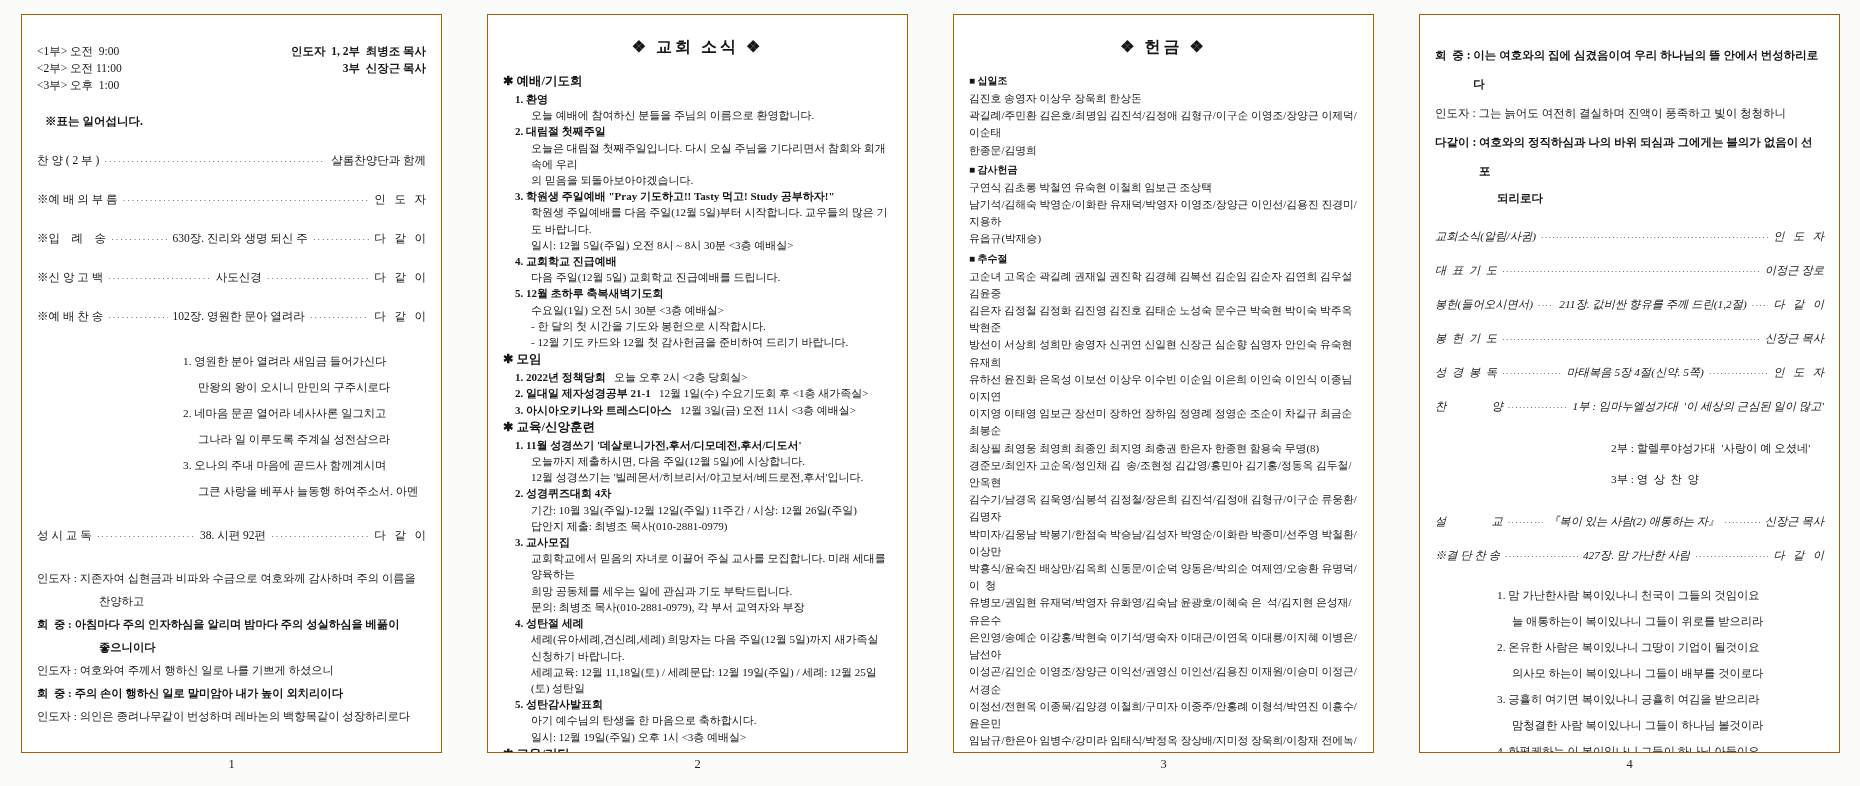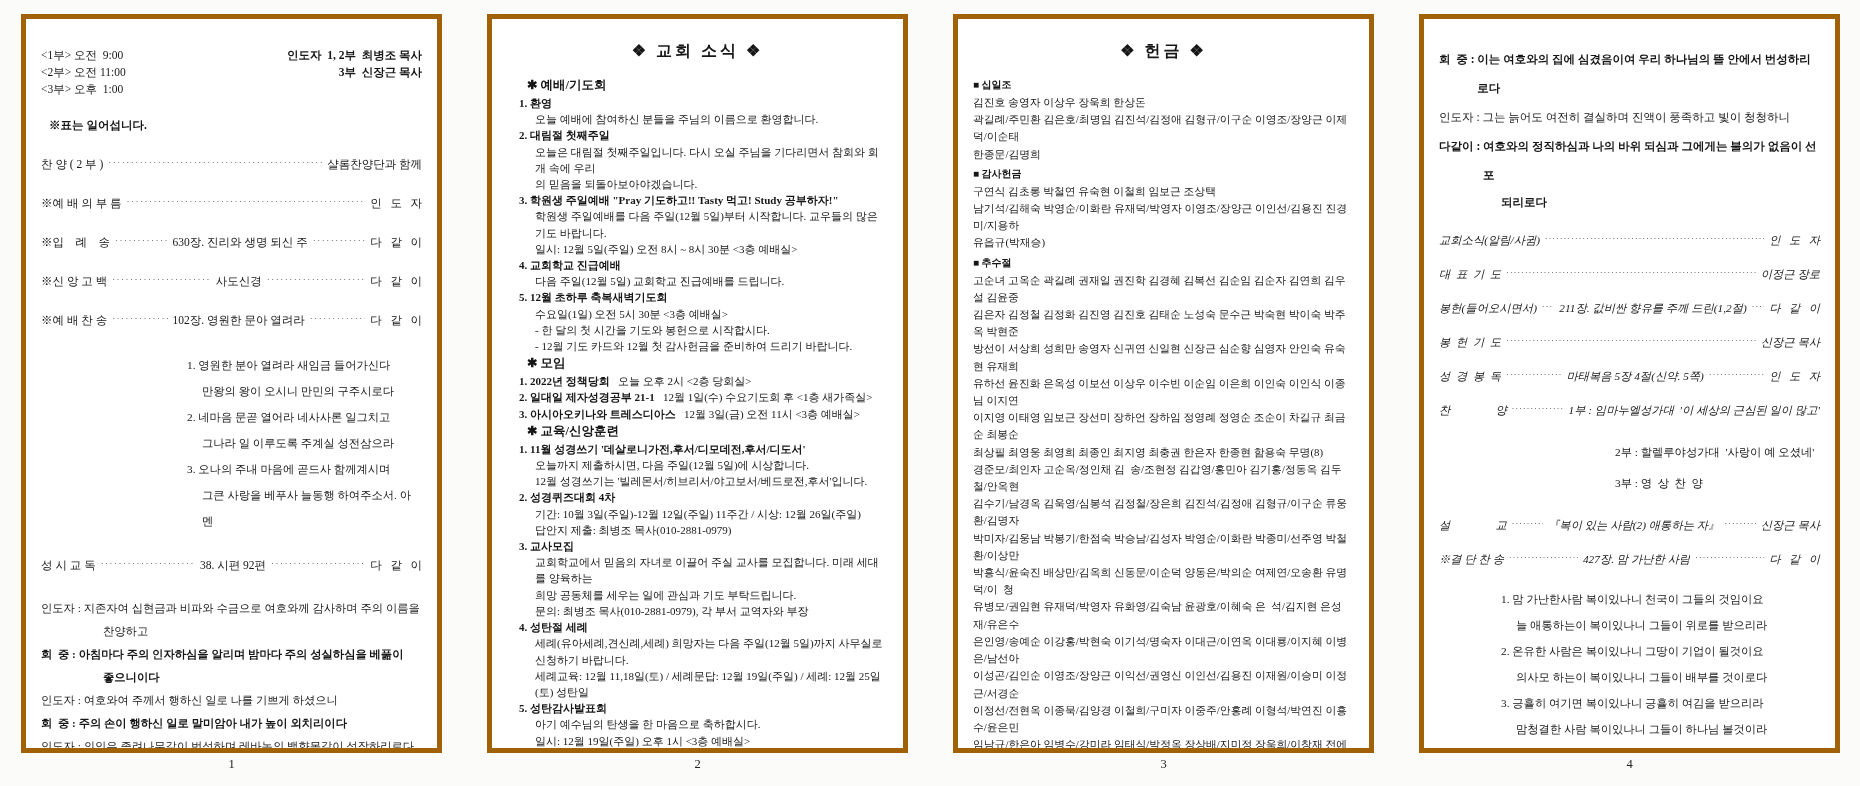--- a/index.html
+++ b/index.html
@@ -6,33 +6,33 @@
   html,body { margin:0; padding:0; }
   body {
     width:1860px; height:786px; overflow:hidden;
     background:#fbfbfa; color:#161616;
     font-family:"Liberation Serif","DejaVu Serif",serif;
   }
   .canvas { width:1860px; height:786px; overflow:hidden; }
   .sheet { display:flex; gap:45px; padding:14px 21px 0 21px; }
   .page { flex:0 0 421px; width:421px; display:flex; flex-direction:column; }
   .page-box {
-    border:5px solid #a16207; height:739px; background:#fff;
+    border:1px solid #a16207; height:739px; background:#fff;
     padding:14px 15px; overflow:hidden;
   }
   .page-num { text-align:center; font-size:12.5px; margin-top:4px; color:#222; }
 
   
   .p1-header { display:flex; justify-content:space-between; align-items:flex-start; margin-top:14px; }
   .p1-times .time-line { font-size:11.5px; line-height:17px; white-space:pre; }
   .p1-leaders { text-align:right; font-weight:bold; }
   .p1-leaders .leader-line { font-size:11.5px; line-height:17px; white-space:pre; }
   .p1-note { font-weight:bold; font-size:11.5px; margin:20px 0 4px 8px; }
 
-  .liturgy-row { display:flex; align-items:flex-start; }
+  .liturgy-row { display:flex; align-items:center; }
   .p1 .liturgy-row { margin:24px 0; font-size:11.5px; }
   .lit-label, .lit-right { white-space:pre; flex:0 0 auto; }
   .lit-center { white-space:pre; flex:0 1 auto; min-width:0; overflow:hidden; }
   .lit-dots { flex:1 1 12px; overflow:hidden; white-space:nowrap; font-size:9px;
               letter-spacing:1.5px; color:#333; margin:0 5px; }
 
   .verse-block { }
   #p1-blocks .verse-block { margin:0 0 8px 146px; }
   .p1 .verse-line { font-size:11.3px; line-height:26px; white-space:pre-wrap; }
   .verse-cont { padding-left:15px; }
@@ -42,21 +42,21 @@
   .p1 .dialog-line { font-size:11.3px; line-height:23px; }
   .dialog-speaker { white-space:pre; flex:0 0 auto; }
   .dialog-text { white-space:pre-wrap; }
   .dialog-cont { margin-left:62px; white-space:pre-wrap; }
   .p1 .dialog-cont { font-size:11.3px; line-height:23px; }
   .bold { font-weight:bold; }
 
   
   .page-title { text-align:center; font-weight:bold; font-size:16px;
                 letter-spacing:3px; margin:8px 0 14px 0; }
-  .notice-heading { font-weight:bold; font-size:12.5px; line-height:19px;margin-left:20px; }
+  .notice-heading { font-weight:bold; font-size:12.5px; line-height:19px; }
   .notice-item { padding-left:12px; }
   .notice-title { font-size:11px; line-height:16.2px; white-space:pre-wrap; }
   .title-bold { font-weight:bold; }
   .title-rest { font-weight:normal; }
   .item-line { padding-left:16px; font-size:11px; line-height:16.2px; white-space:pre-wrap; }
 
   
   .offer-heading { font-weight:bold; font-size:10px; line-height:18px; margin-top:2px; }
   .offer-line { font-size:10.8px; line-height:17.2px; white-space:pre-wrap; }
 
@@ -222,21 +222,21 @@
                 <div class="item-line">답안지 제출: 최병조 목사(010-2881-0979)</div>
               </div>
               <div class="notice-item">
                 <div class="notice-title"><span class="title-bold">3. 교사모집</span></div>
                 <div class="item-line">교회학교에서 믿음의 자녀로 이끌어 주실 교사를 모집합니다. 미래 세대를 양육하는</div>
                 <div class="item-line">희망 공동체를 세우는 일에 관심과 기도 부탁드립니다.</div>
                 <div class="item-line">문의: 최병조 목사(010-2881-0979), 각 부서 교역자와 부장</div>
               </div>
               <div class="notice-item">
                 <div class="notice-title"><span class="title-bold">4. 성탄절 세례</span></div>
-                <div class="item-line">세례(유아세례,견신례,세례) 희망자는 다음 주일(12월 5일)까지 사무실로 신청하기 바랍니다.</div>
+                <div class="item-line">세례(유아세례,견신례,세례) 희망자는 다음 주일(12월 5일)까지 새가족실 신청하기 바랍니다.</div>
                 <div class="item-line">세례교육: 12월 11,18일(토) / 세례문답: 12월 19일(주일) / 세례: 12월 25일(토) 성탄일</div>
               </div>
               <div class="notice-item">
                 <div class="notice-title"><span class="title-bold">5. 성탄감사발표회</span></div>
                 <div class="item-line">아기 예수님의 탄생을 한 마음으로 축하합시다.</div>
                 <div class="item-line">일시: 12월 19일(주일) 오후 1시 &lt;3층 예배실&gt;</div>
               </div>
             </div>
             <div class="notice-section">
               <div class="notice-heading">✱ 교우/기타</div>

